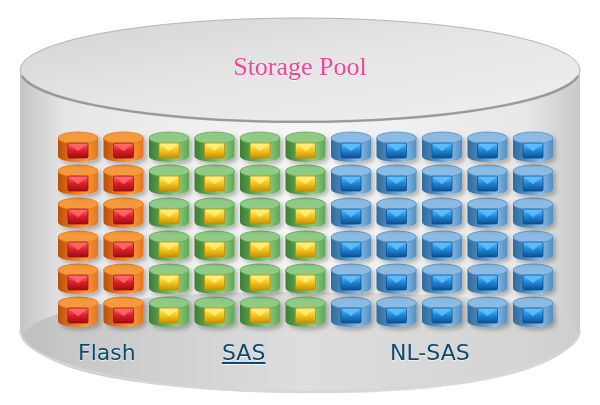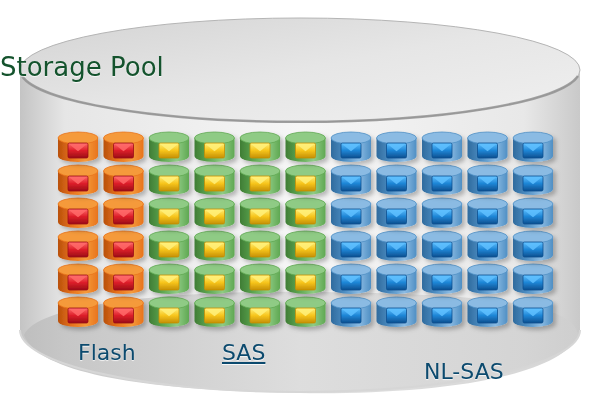--- a/index.html
+++ b/index.html
@@ -1,24 +1,24 @@
 <!DOCTYPE html>
 <html><head>
 <meta charset="utf-8">
 <style>
   html, body { margin:0; padding:0; background:#ffffff; }
   body { width:600px; height:405px; position:relative; overflow:hidden;
          font-family:"DejaVu Sans", sans-serif; }
   #diagram { position:absolute; left:0; top:0; width:600px; height:405px; }
   .label { position:absolute; color:#0c4a6e; font-family:"DejaVu Sans", sans-serif;
            text-shadow:0 1px 1px rgba(255,255,255,0.8); white-space:nowrap; }
-  #title { left:0; width:600px; top:52px; text-align:left; font-size:26px; color:#14532d; }
+  #title { left:0; width:600px; top:52px; text-align:center; font-size:26px; color:#ec4899;font-family:Liberation Serif, serif; }
   #tier-label-0 { left:78px; top:340px; font-size:22px; }
   #tier-label-1 { left:222px; top:340px; font-size:22px;text-decoration:underline; }
-  #tier-label-2 { left:424px; top:340px; font-size:22px;margin-top:19px; }
+  #tier-label-2 { left:390px; top:340px; font-size:22px; }
 </style>
 </head>
 <body>
 
 <svg id="diagram" xmlns="http://www.w3.org/2000/svg" width="600" height="405" viewBox="0 0 600 405">
   <defs>
     <linearGradient id="bodyGrad" x1="0" y1="0" x2="1" y2="0">
       <stop offset="0" stop-color="#c4c4c4"></stop>
       <stop offset="0.08" stop-color="#e6e6e6"></stop>
       <stop offset="0.5" stop-color="#f6f6f6"></stop>

